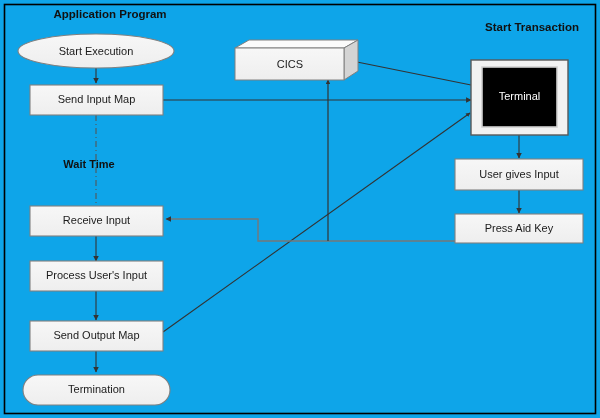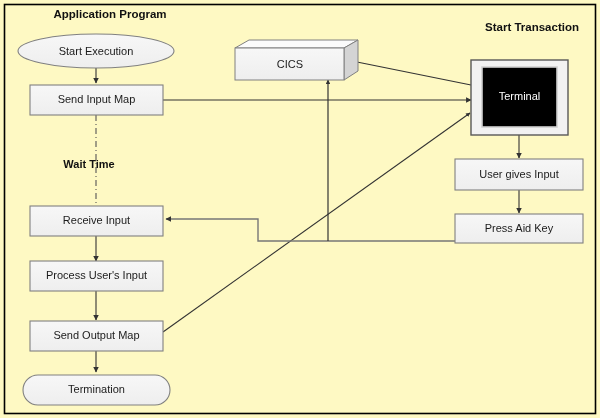--- a/index.html
+++ b/index.html
@@ -7,21 +7,21 @@
     padding: 0;
     background: #ffffff;
   }
   body {
     font-family: "Liberation Sans", sans-serif;
   }
   #canvas {
     position: relative;
     width: 600px;
     height: 418px;
-    background: #fef9c3;
+    background: #0ea5e9;
     overflow: hidden;
   }
   #diagram-svg {
     position: absolute;
     left: 0;
     top: 0;
     width: 600px;
     height: 418px;
   }
   .node-label {

